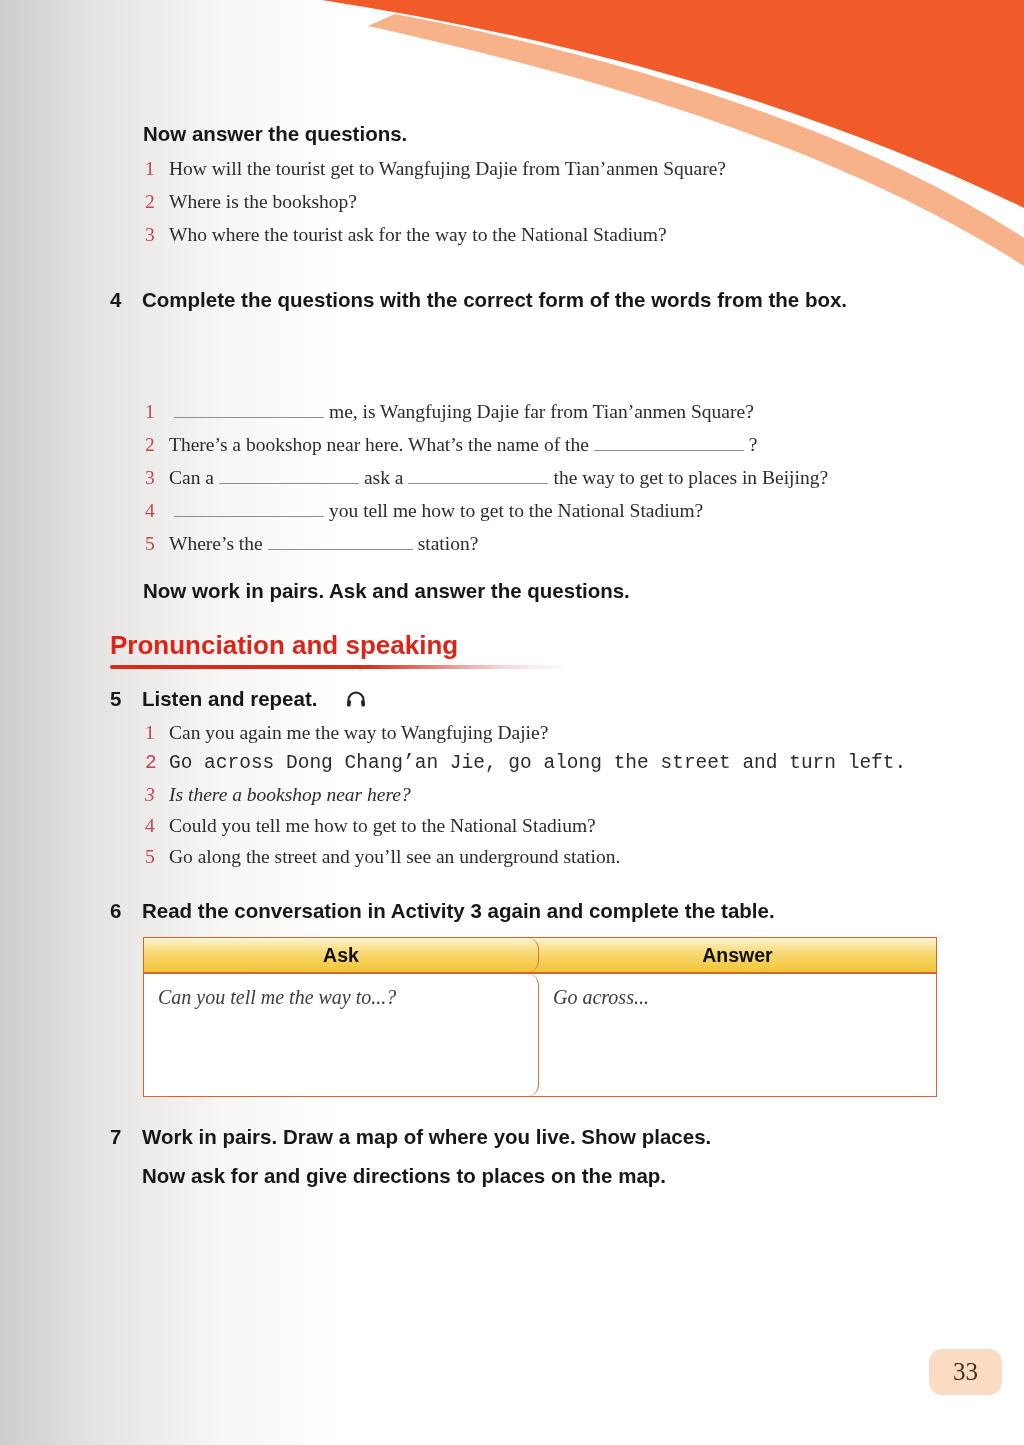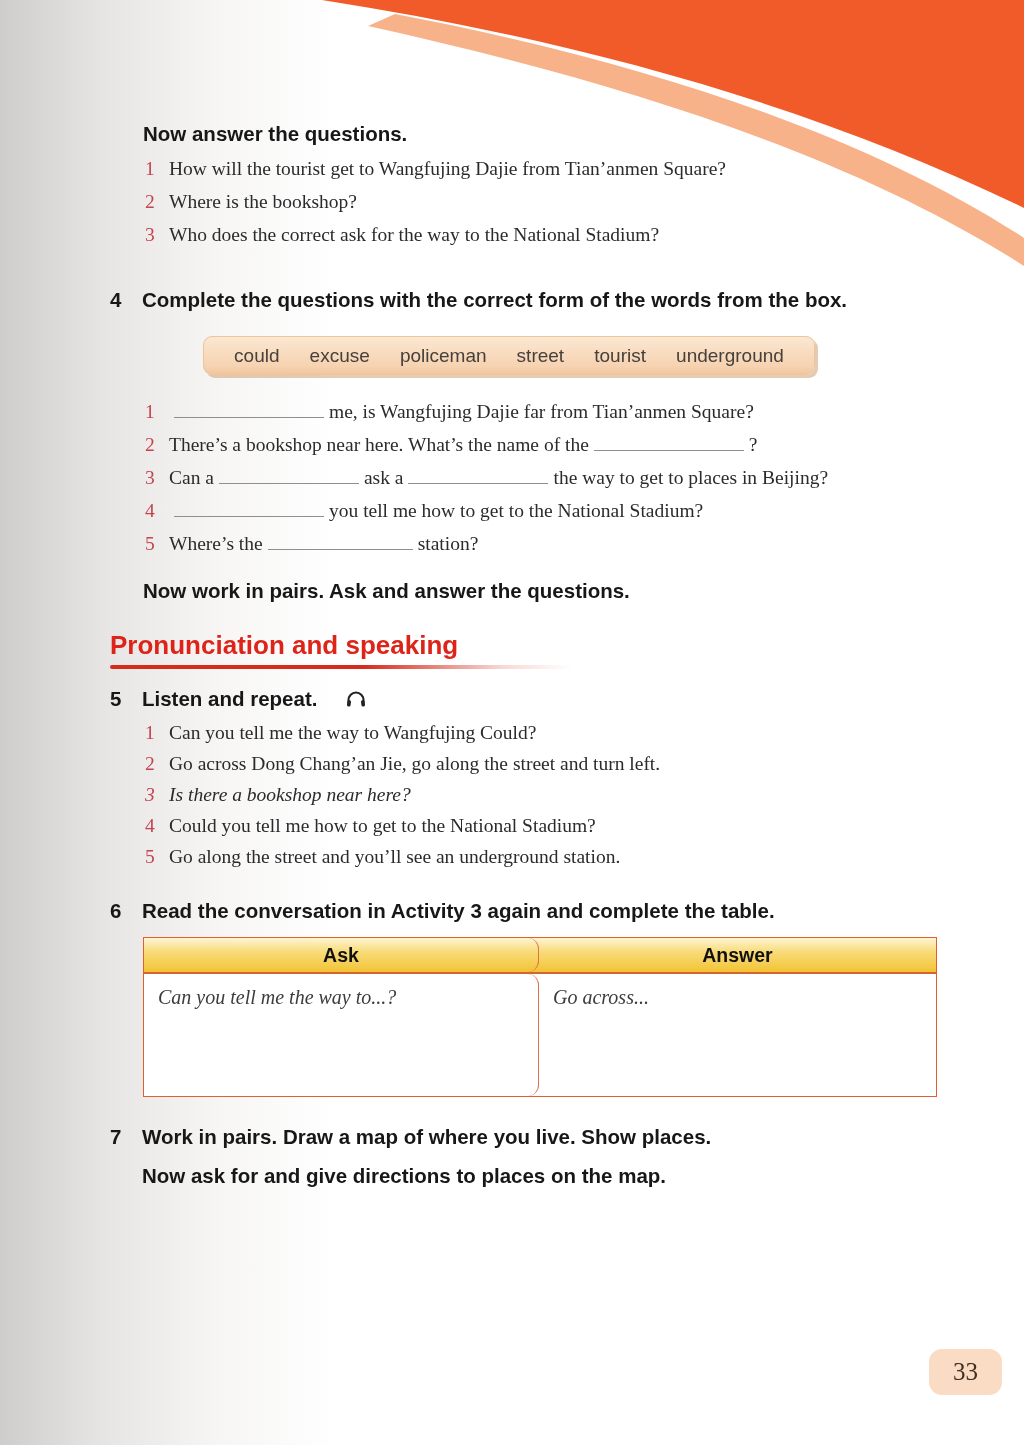--- a/index.html
+++ b/index.html
@@ -88,35 +88,27 @@
   <div class="abs h-sans" style="left:143px;top:122px;">Now answer the questions.</div>
 
   <div class="qlist" style="left:145px;top:152px;">
     <div class="qrow">
       <span class="qnum">1</span><span>How will the tourist get to Wangfujing Dajie from Tian’anmen Square?</span>
     </div>
     <div class="qrow">
       <span class="qnum">2</span><span>Where is the bookshop?</span>
     </div>
     <div class="qrow">
-      <span class="qnum">3</span><span>Who does the correct ask for the way to the National Stadium?</span>
+      <span class="qnum">3</span><span>Who where the tourist ask for the way to the National Stadium?</span>
     </div>
   </div>
 
   <div class="abs qnum-sans" style="left:110px;top:288px;">4</div>
   <div class="abs h-sans" style="left:142px;top:288px;">Complete the questions with the correct form of the words from the box.</div>
 
-  <div class="word-box">
-    <span>could</span>
-    <span>excuse</span>
-    <span>policeman</span>
-    <span>street</span>
-    <span>tourist</span>
-    <span>underground</span>
-  </div>
 
   <div class="qlist" style="left:145px;top:395px;">
     <div class="qrow">
       <span class="qnum">1</span><span class="blank w150"></span><span>me, is Wangfujing Dajie far from Tian’anmen Square?</span>
     </div>
     <div class="qrow">
       <span class="qnum">2</span><span>There’s a bookshop near here. What’s the name of the</span><span class="blank w150"></span><span>?</span>
     </div>
     <div class="qrow">
       <span class="qnum">3</span><span>Can a</span><span class="blank w140"></span><span>ask a</span><span class="blank w140"></span><span>the way to get to places in Beijing?</span>
@@ -137,23 +129,23 @@
   <div class="abs qnum-sans" style="left:110px;top:687px;">5</div>
   <div class="abs h-sans" style="left:142px;top:687px;">Listen and repeat.</div>
   <svg class="hp-icon" viewBox="0 0 24 24">
     <path d="M4.5,17 V13 a7.5,7.5 0 0,1 15,0 V17" fill="none" stroke="#222" stroke-width="2.1" stroke-linecap="round"></path>
     <rect x="3.2" y="13.2" width="3.6" height="6.4" rx="1.6" fill="#222" transform="rotate(8 5 16.4)"></rect>
     <rect x="17.2" y="13.2" width="3.6" height="6.4" rx="1.6" fill="#222" transform="rotate(-8 19 16.4)"></rect>
   </svg>
 
   <div class="qlist" style="left:145px;top:717px;">
     <div class="qrow" style="height:31px;line-height:31px;">
-      <span class="qnum">1</span><span>Can you tell me the way to Wangfujing Could?</span>
+      <span class="qnum">1</span><span>Can you again me the way to Wangfujing Dajie?</span>
     </div>
-    <div class="qrow" style="height:31px;line-height:31px;">
+    <div class="qrow" style="height:31px;line-height:31px;font-family:Liberation Mono, monospace;">
       <span class="qnum">2</span><span>Go across Dong Chang’an Jie, go along the street and turn left.</span>
     </div>
     <div class="qrow" style="height:31px;line-height:31px;font-style:italic;">
       <span class="qnum">3</span><span>Is there a bookshop near here?</span>
     </div>
     <div class="qrow" style="height:31px;line-height:31px;">
       <span class="qnum">4</span><span>Could you tell me how to get to the National Stadium?</span>
     </div>
     <div class="qrow" style="height:31px;line-height:31px;">
       <span class="qnum">5</span><span>Go along the street and you’ll see an underground station.</span>

